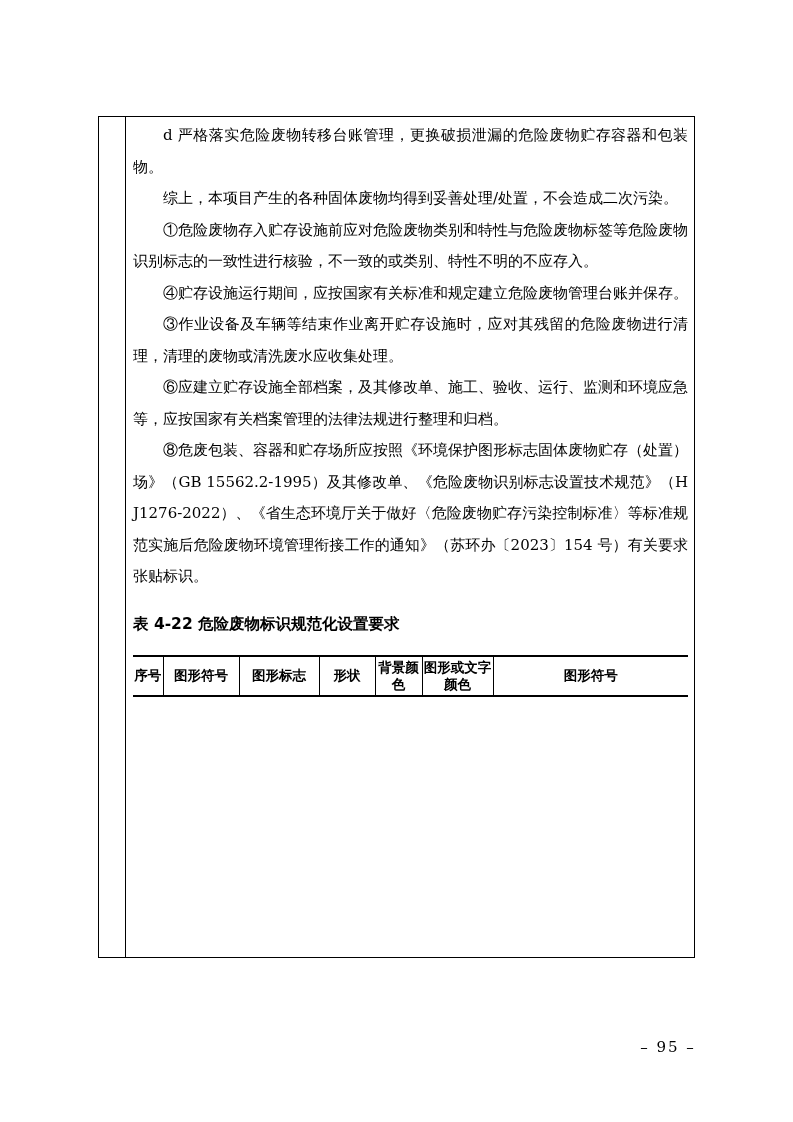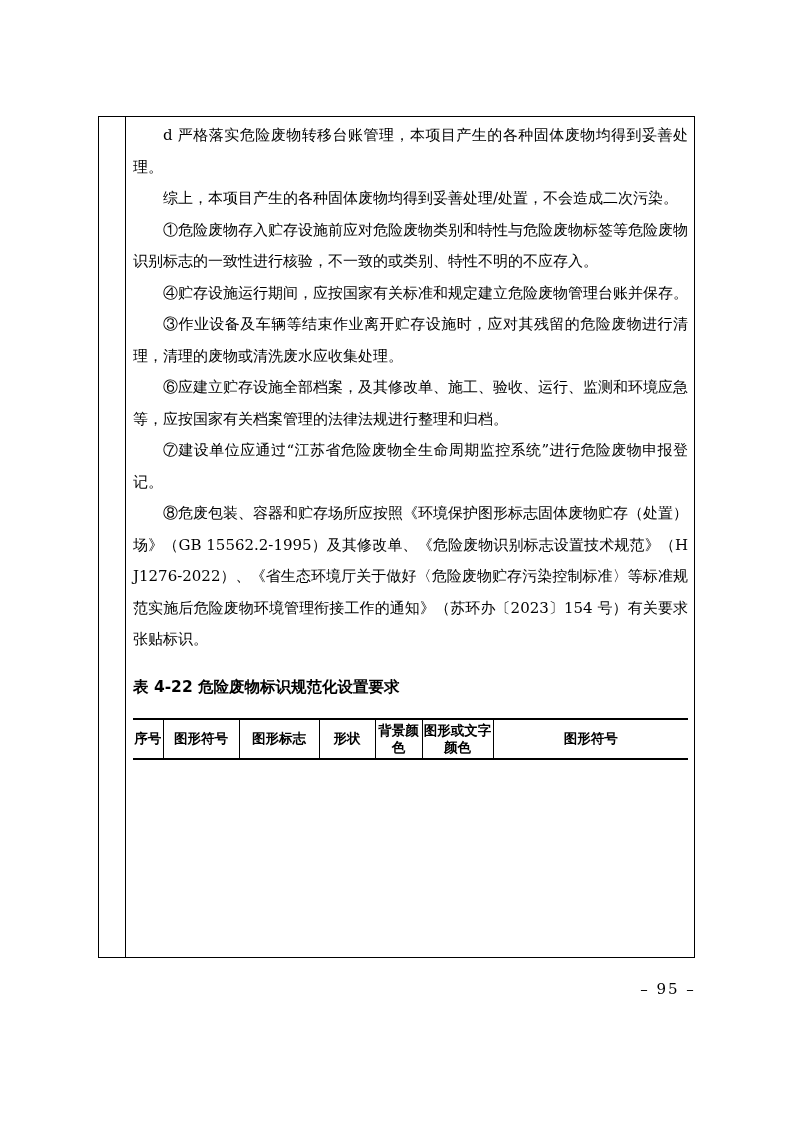--- a/index.html
+++ b/index.html
@@ -71,44 +71,43 @@
     vertical-align: middle;
     height: 36px;
     padding: 1px 1px;
     word-break: break-all;
   }
   table.spec-table th:first-child { border-left: none; }
   table.spec-table th:last-child { border-right: none; }
   .page-number {
     position: absolute;
     left: 628px;
-    top: 980px;
+    top: 1038px;
     width: 80px;
     text-align: center;
     font-size: 15px;
     letter-spacing: 2px;
     color: #000000;
   }
 </style>
 </head>
 <body>
 
 <div class="page">
 
   <div class="doc-frame">
     <div class="side-col"></div>
     <div class="main-col">
 
-      <p class="para">d 严格落实危险废物转移台账管理，本项目产生的各种固体废物均得到妥善处理。</p>
+      <p class="para">d 严格落实危险废物转移台账管理，更换破损泄漏的危险废物贮存容器和包装物。</p>
       <p class="para">综上，本项目产生的各种固体废物均得到妥善处理/处置，不会造成二次污染。</p>
       <p class="para">①危险废物存入贮存设施前应对危险废物类别和特性与危险废物标签等危险废物识别标志的一致性进行核验，不一致的或类别、特性不明的不应存入。</p>
       <p class="para">④贮存设施运行期间，应按国家有关标准和规定建立危险废物管理台账并保存。</p>
       <p class="para">③作业设备及车辆等结束作业离开贮存设施时，应对其残留的危险废物进行清理，清理的废物或清洗废水应收集处理。</p>
       <p class="para">⑥应建立贮存设施全部档案，及其修改单、施工、验收、运行、监测和环境应急等，应按国家有关档案管理的法律法规进行整理和归档。</p>
-      <p class="para">⑦建设单位应通过“江苏省危险废物全生命周期监控系统”进行危险废物申报登记。</p>
       <p class="para">⑧危废包装、容器和贮存场所应按照《环境保护图形标志固体废物贮存（处置）场》（GB 15562.2-1995）及其修改单、《危险废物识别标志设置技术规范》（HJ1276-2022）、《省生态环境厅关于做好〈危险废物贮存污染控制标准〉等标准规范实施后危险废物环境管理衔接工作的通知》（苏环办〔2023〕154 号）有关要求张贴标识。</p>
 
       <div class="table-caption">表 4-22 危险废物标识规范化设置要求</div>
 
       <table class="spec-table">
         <colgroup>
           <col style="width:30px">
           <col style="width:76px">
           <col style="width:80px">
           <col style="width:56px">

